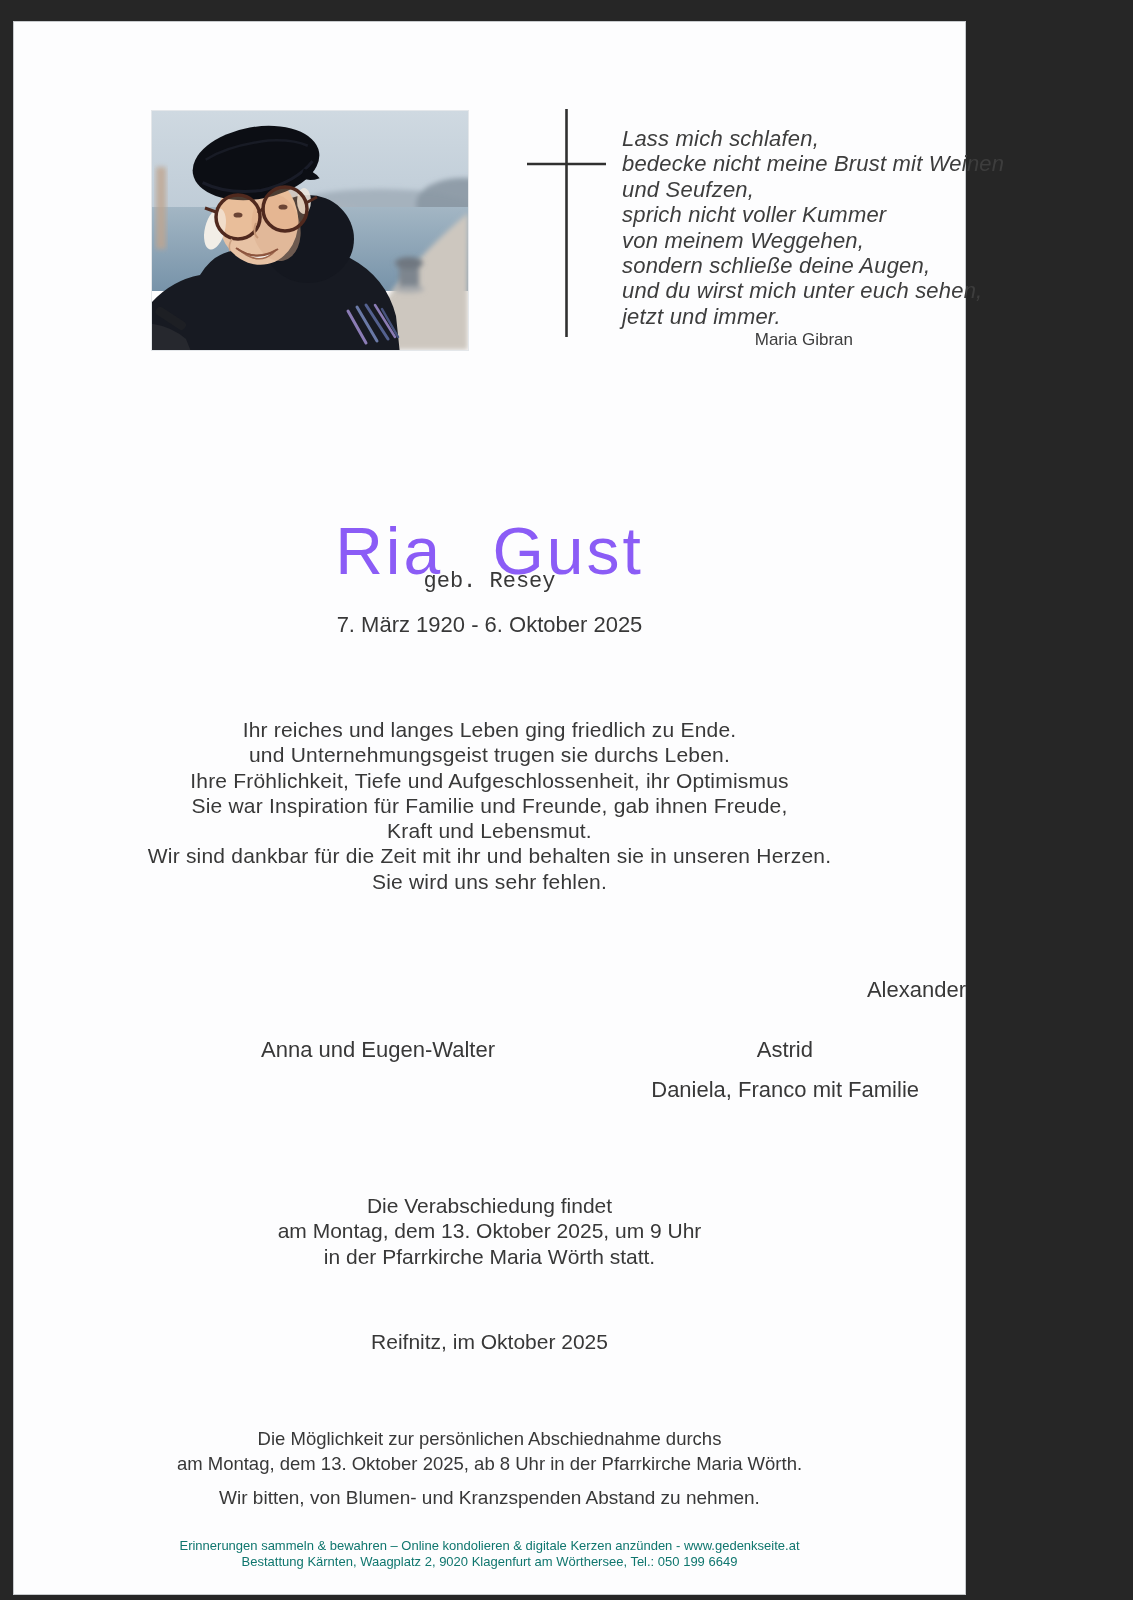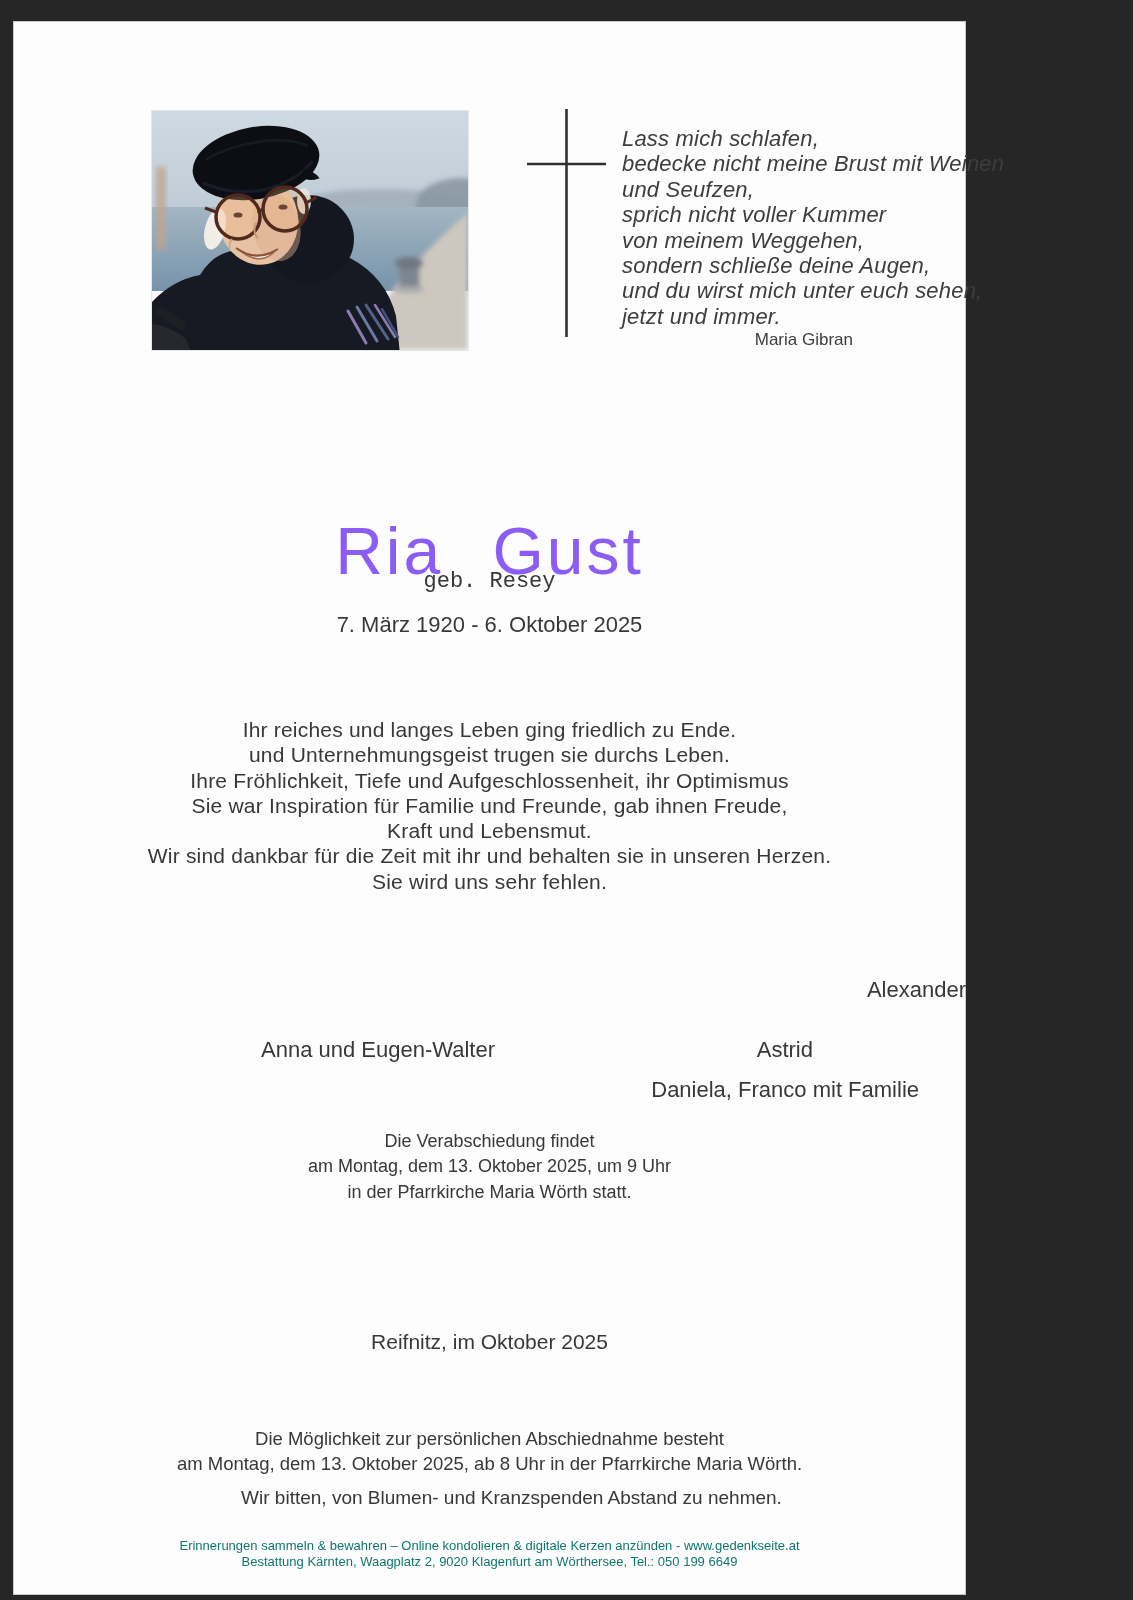--- a/index.html
+++ b/index.html
@@ -45,24 +45,24 @@
   .dates{top:591px;font-size:22px;}
 
   .eulogy{top:696px;font-size:21px;line-height:25.3px;letter-spacing:.2px;}
 
   .mourner{position:absolute;font-size:22px;text-align:right;white-space:nowrap;}
   .m-row1{top:956px;left:0;width:100%;}
   .m-row2-left{top:1016px;left:222px;width:260px;}
   .m-row2-right{top:1016px;left:680px;width:120px;}
   .m-row3{top:1056px;left:606px;width:300px;}
 
-  .farewell{top:1108px;font-size:18px;line-height:25.3px;}
+  .farewell{top:1172px;font-size:21px;line-height:25.3px;}
   .place-date{top:1309px;font-size:21px;}
   .viewing{top:1405px;font-size:18.5px;line-height:25px;}
-  .flowers{top:1466px;font-size:19px;padding-left:22px;}
+  .flowers{top:1466px;font-size:19px;}
   .footer{top:1517px;font-size:13px;line-height:15.5px;color:#0f766e;}
 </style>
 </head>
 <body>
 
 <div class="page">
   <div class="sheet">
 
     <figure class="photo" style="margin:0;">
       <svg width="316" height="239" viewBox="0 0 316 239" xmlns="http://www.w3.org/2000/svg">
@@ -189,21 +189,21 @@
 
     <div class="center farewell">
       <div>Die Verabschiedung findet</div>
       <div>am Montag, dem 13. Oktober 2025, um 9 Uhr</div>
       <div>in der Pfarrkirche Maria Wörth statt.</div>
     </div>
 
     <div class="center place-date">Reifnitz, im Oktober 2025</div>
 
     <div class="center viewing">
-      <div>Die Möglichkeit zur persönlichen Abschiednahme besteht</div>
+      <div>Die Möglichkeit zur persönlichen Abschiednahme durchs</div>
       <div>am Montag, dem 13. Oktober 2025, ab 8 Uhr in der Pfarrkirche Maria Wörth.</div>
     </div>
 
     <div class="center flowers">Wir bitten, von Blumen- und Kranzspenden Abstand zu nehmen.</div>
 
     <div class="center footer">
       <div>Erinnerungen sammeln &amp; bewahren – Online kondolieren &amp; digitale Kerzen anzünden - www.gedenkseite.at</div>
       <div>Bestattung Kärnten, Waagplatz 2, 9020 Klagenfurt am Wörthersee, Tel.: 050 199 6649</div>
     </div>
 

